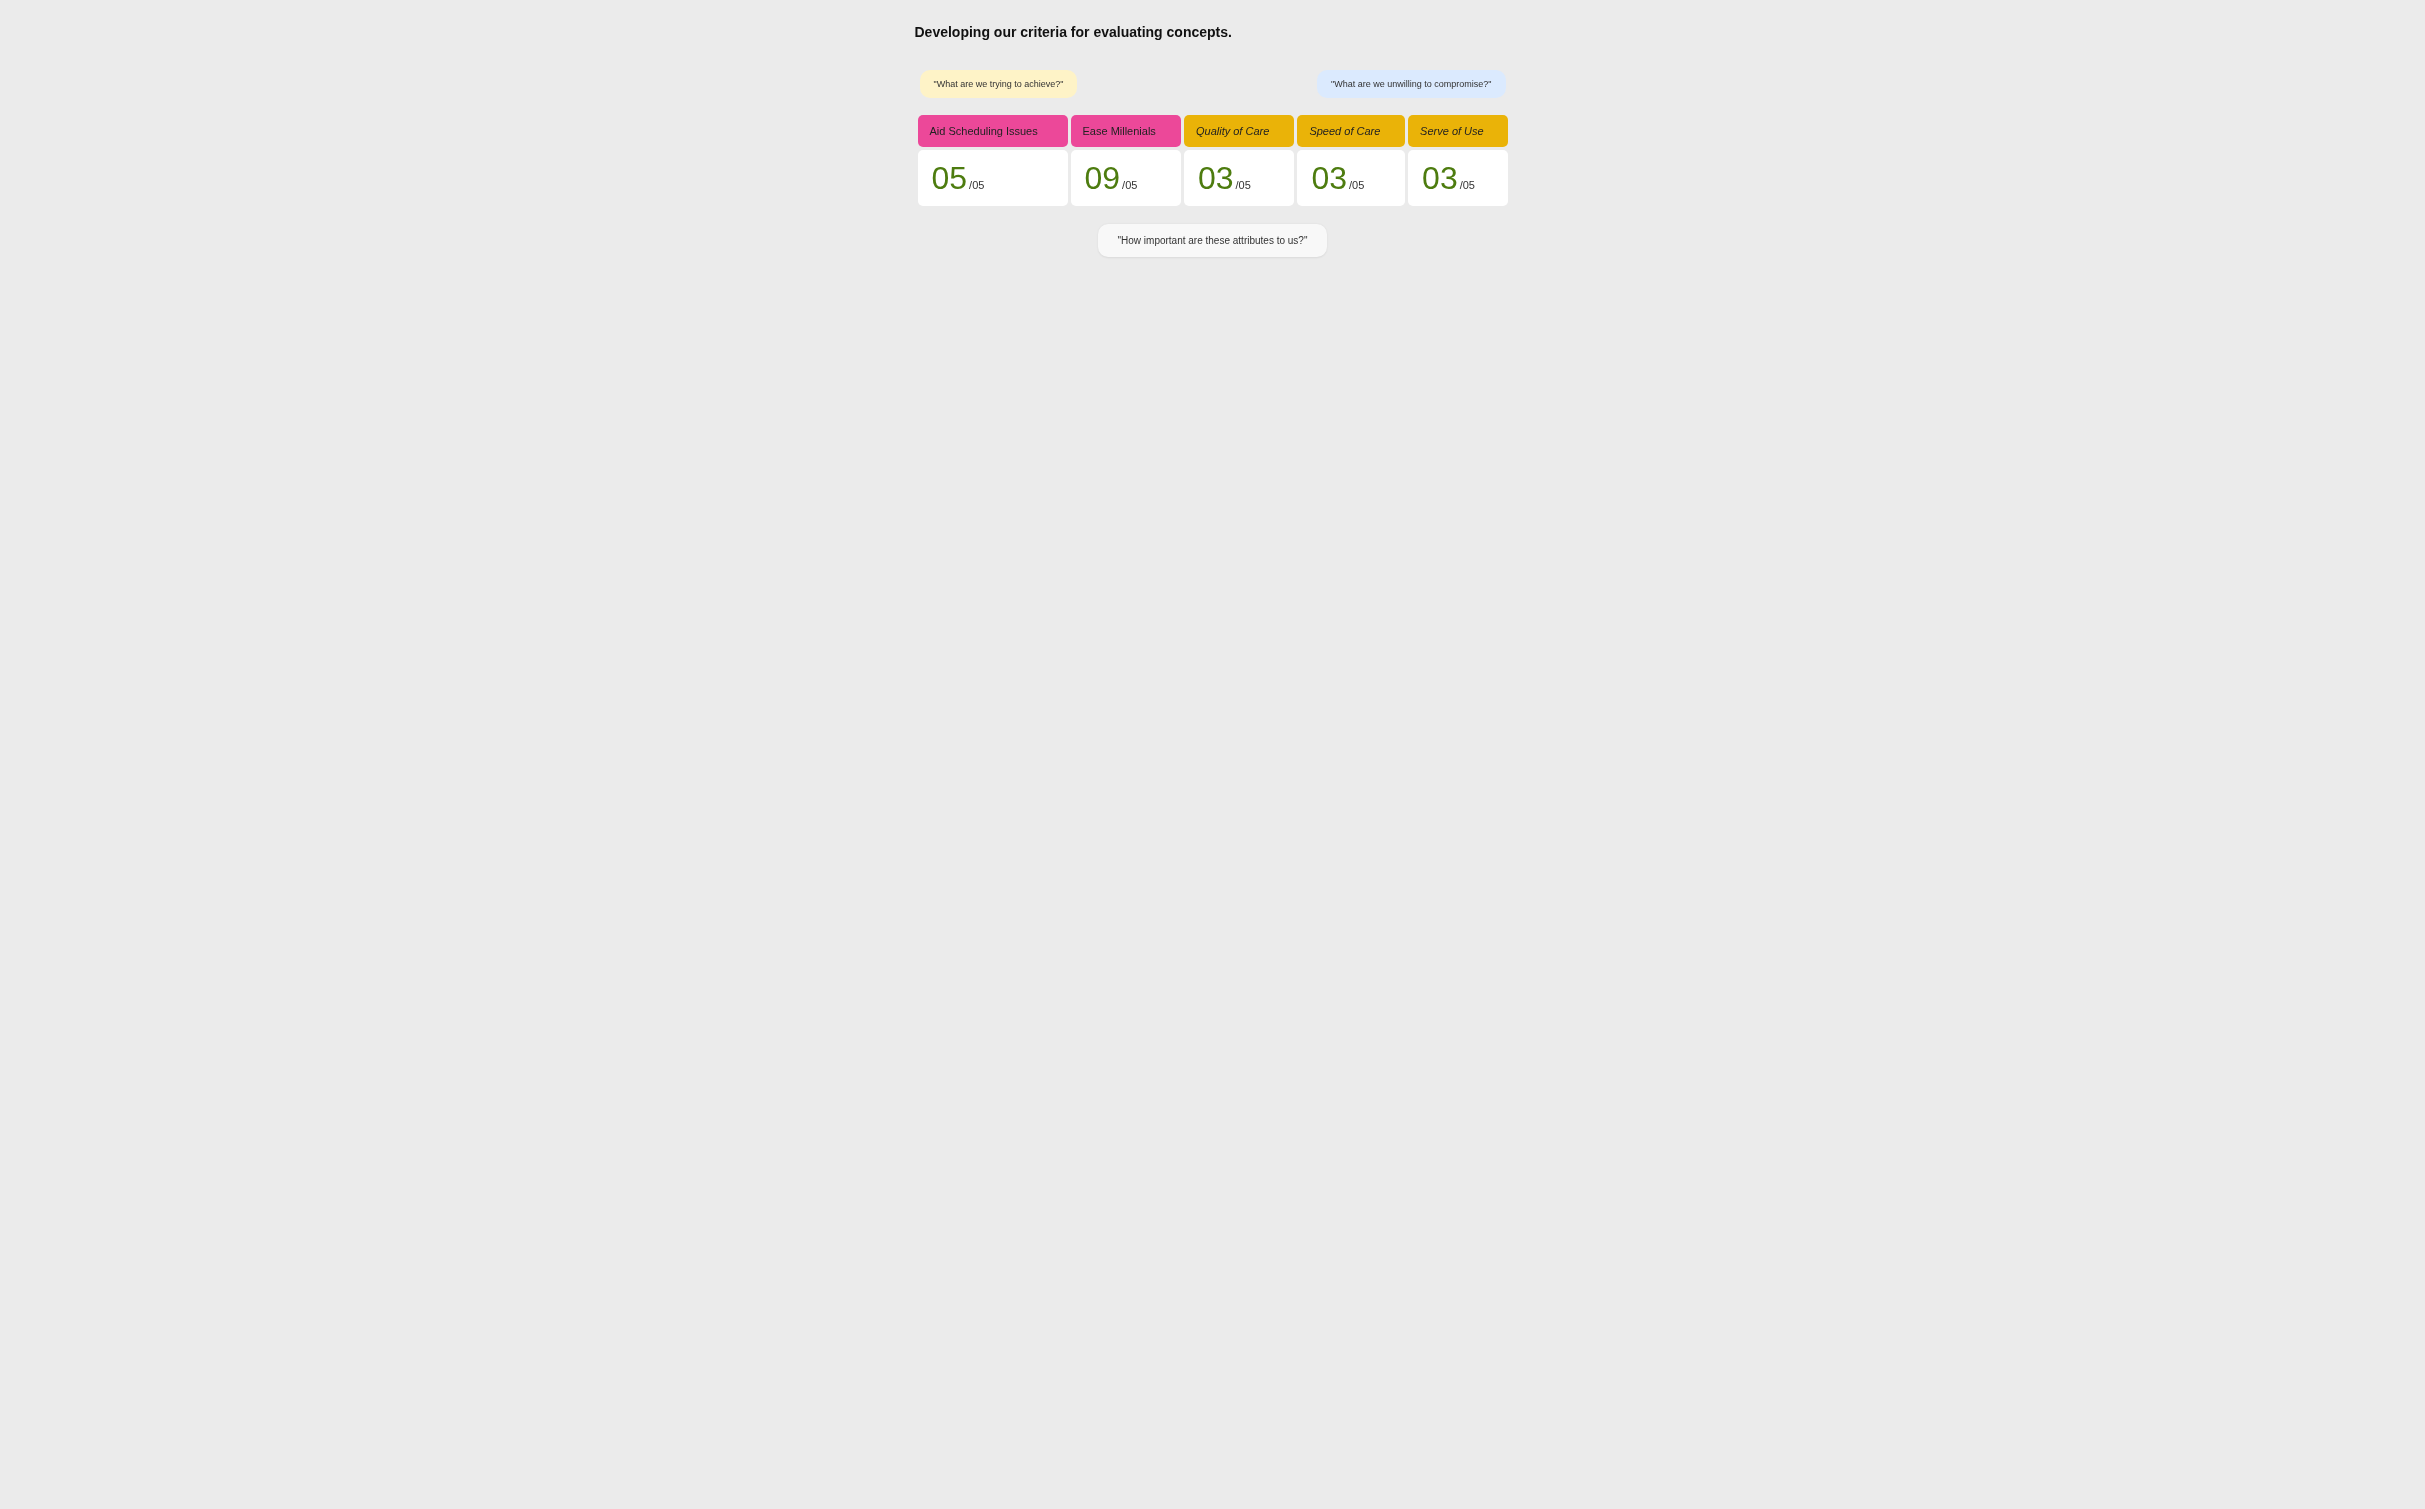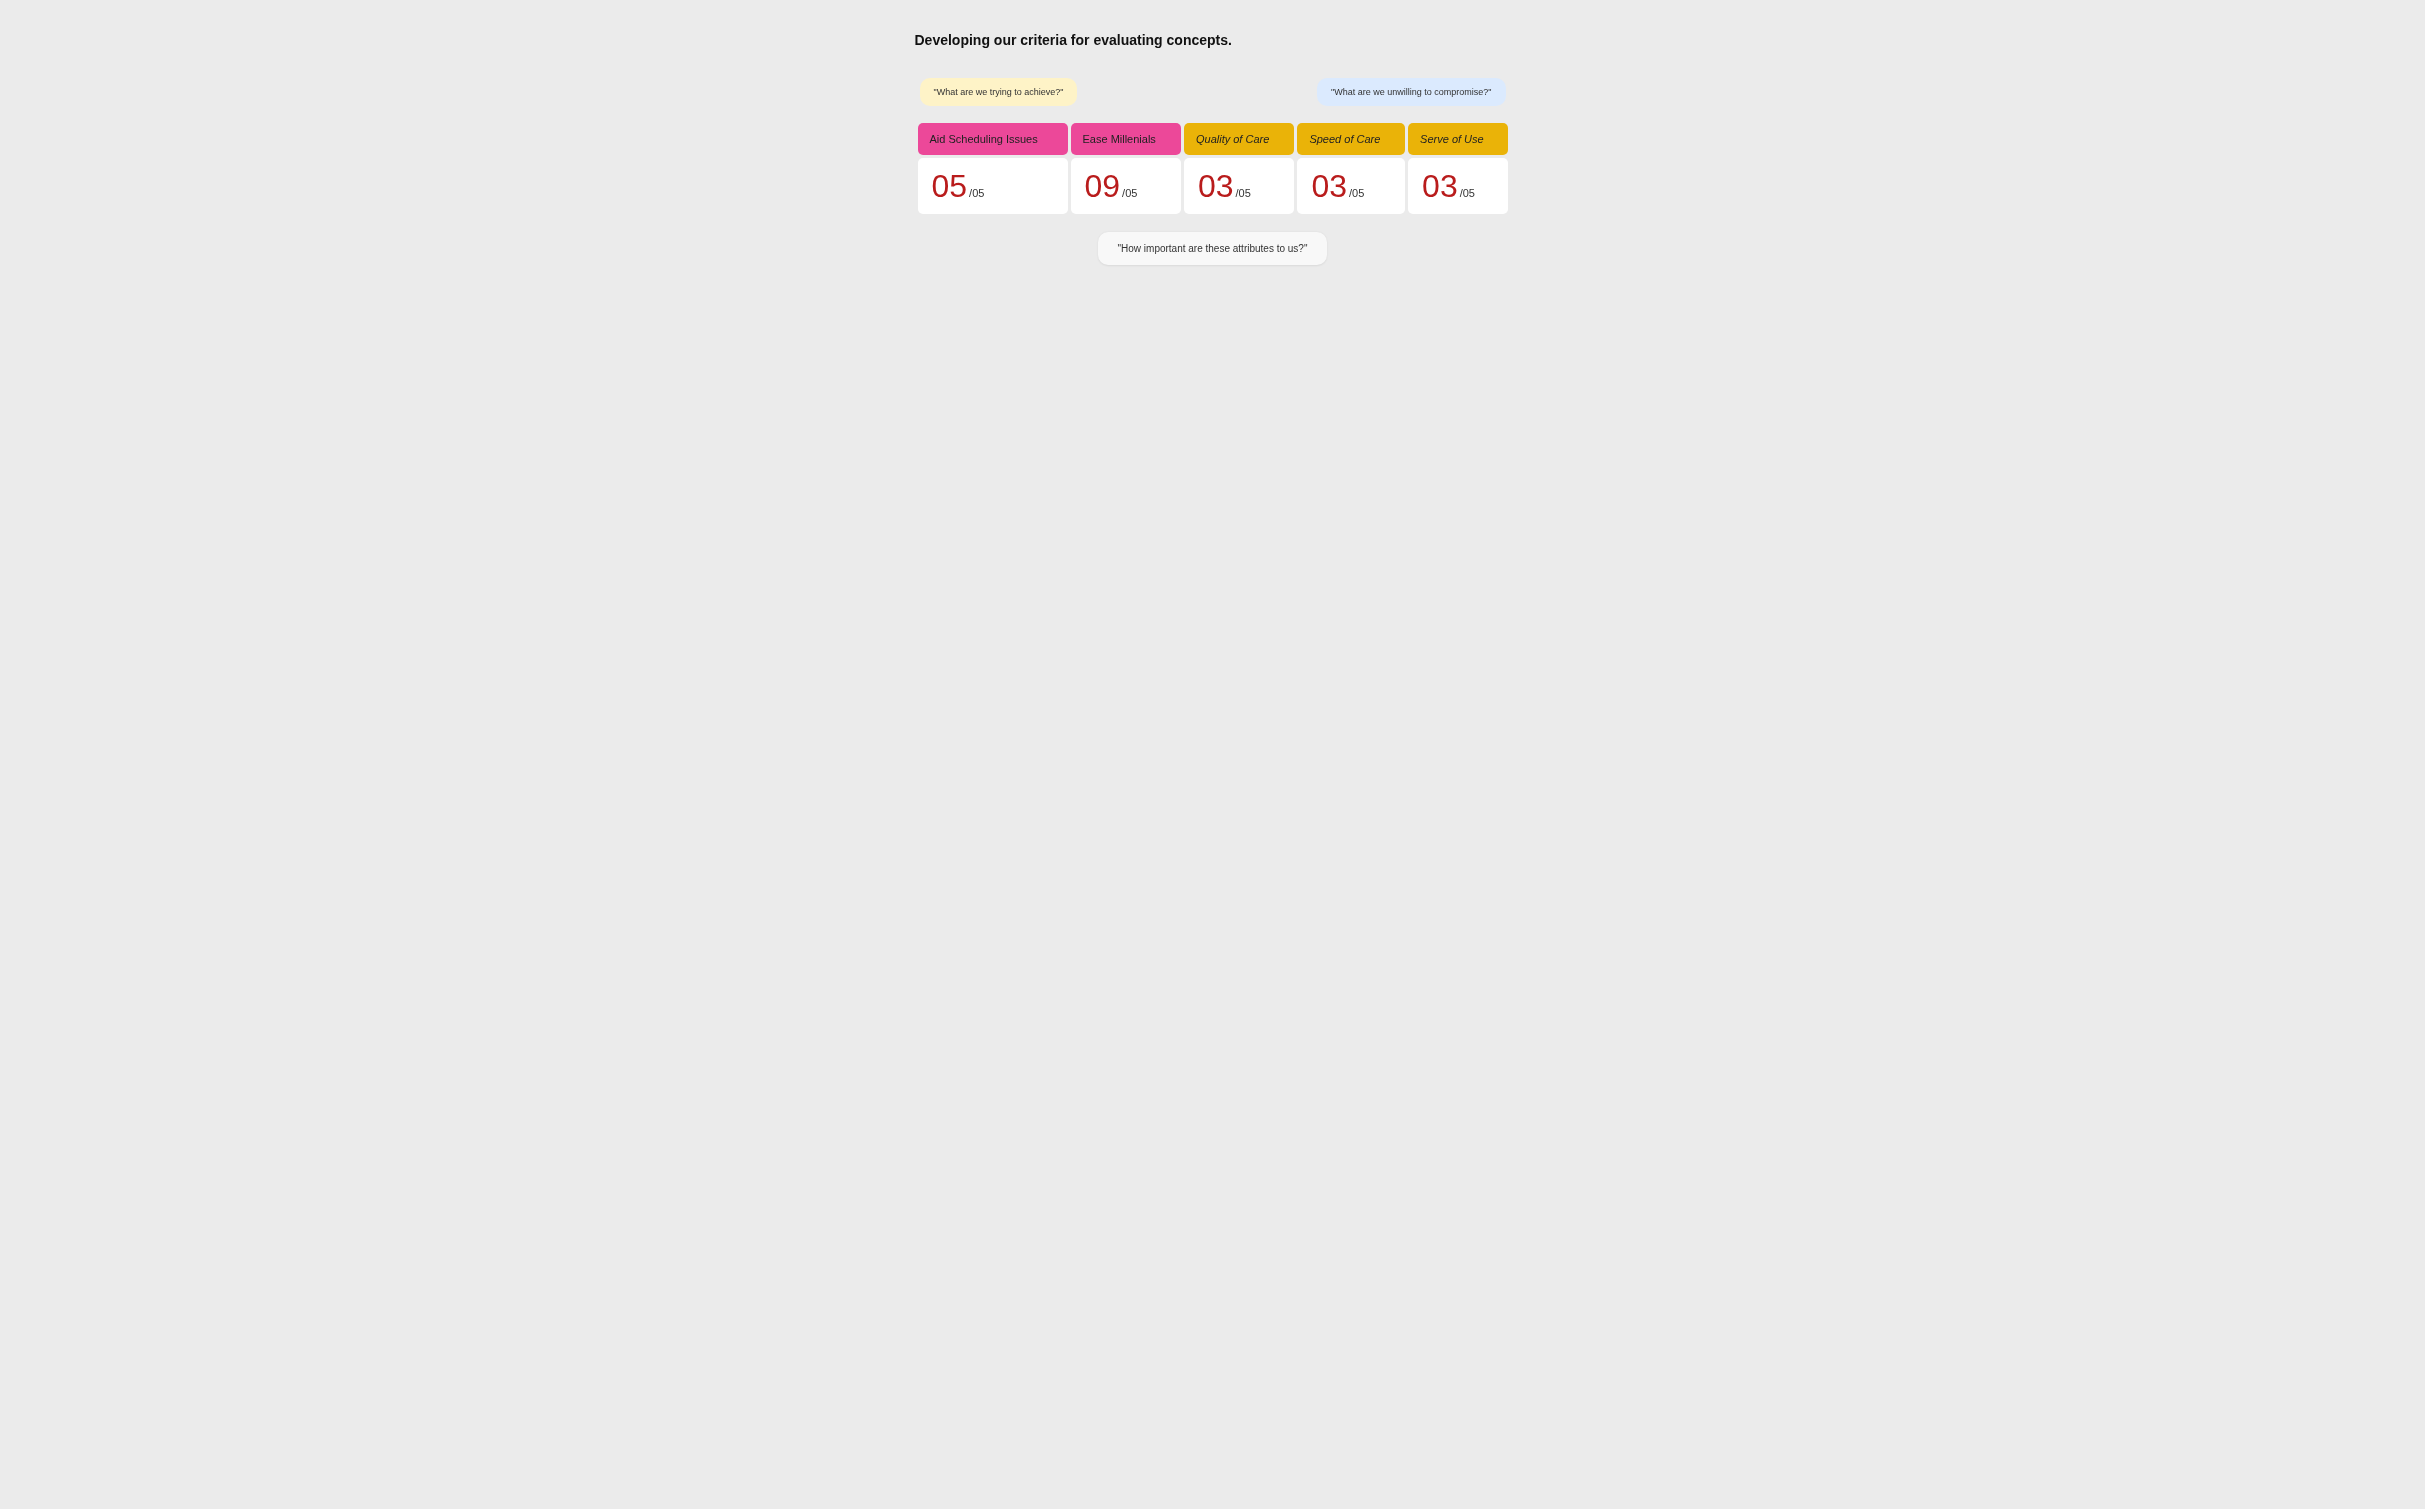--- a/index.html
+++ b/index.html
@@ -17,21 +17,21 @@
 
     .page-title {
       font-size: 14px;
       font-weight: 700;
       color: #111;
       margin-bottom: 30px;
     }
 
     .content-area {
       max-width: 596px;
-      margin: 12px auto;
+      margin: 4px auto;
     }
 
     .speech-bubble {
       padding: 9px 14px;
       border-radius: 10px;
       font-size: 9px;
       color: #333;
     }
 
     .speech-bubble-yellow {
@@ -77,21 +77,21 @@
 
     .score-cell {
       display: flex;
       align-items: baseline;
       gap: 2px;
     }
 
     .score-main {
       font-size: 32px;
       font-weight: 300;
-      color: #b91c1c;
+      color: #4d7c0f;
       line-height: 1;
     }
 
     .score-denom {
       font-size: 11px;
       font-weight: 400;
       color: #333;
     }
 
     .bottom-bubble-row {

